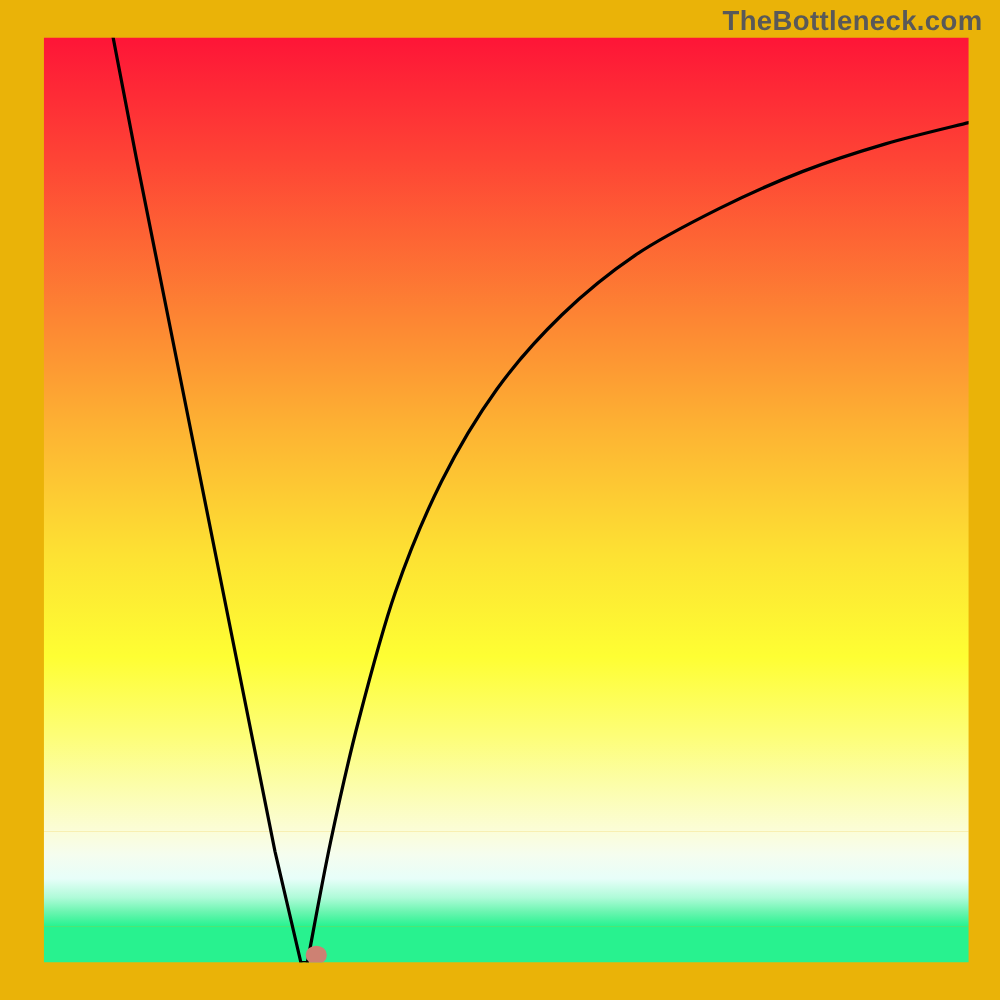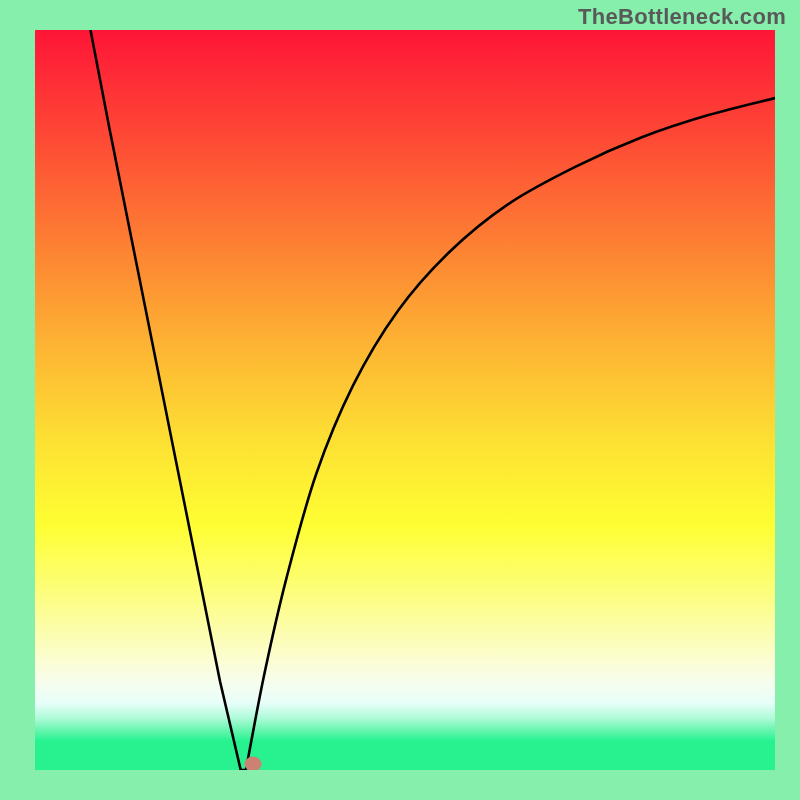--- a/index.html
+++ b/index.html
@@ -8,21 +8,21 @@
     width: 800px;
     height: 800px;
     background: #000;
     font-family: Arial, Helvetica, sans-serif;
     overflow: hidden;
   }
   .frame {
     position: relative;
     width: 800px;
     height: 800px;
-    background: #86efac;
+    background: #eab308;
   }
   .watermark {
     position: absolute;
     top: 4px;
     right: 14px;
     color: #595959;
     font-size: 22px;
     font-weight: 600;
     letter-spacing: 0.3px;
     z-index: 10;

